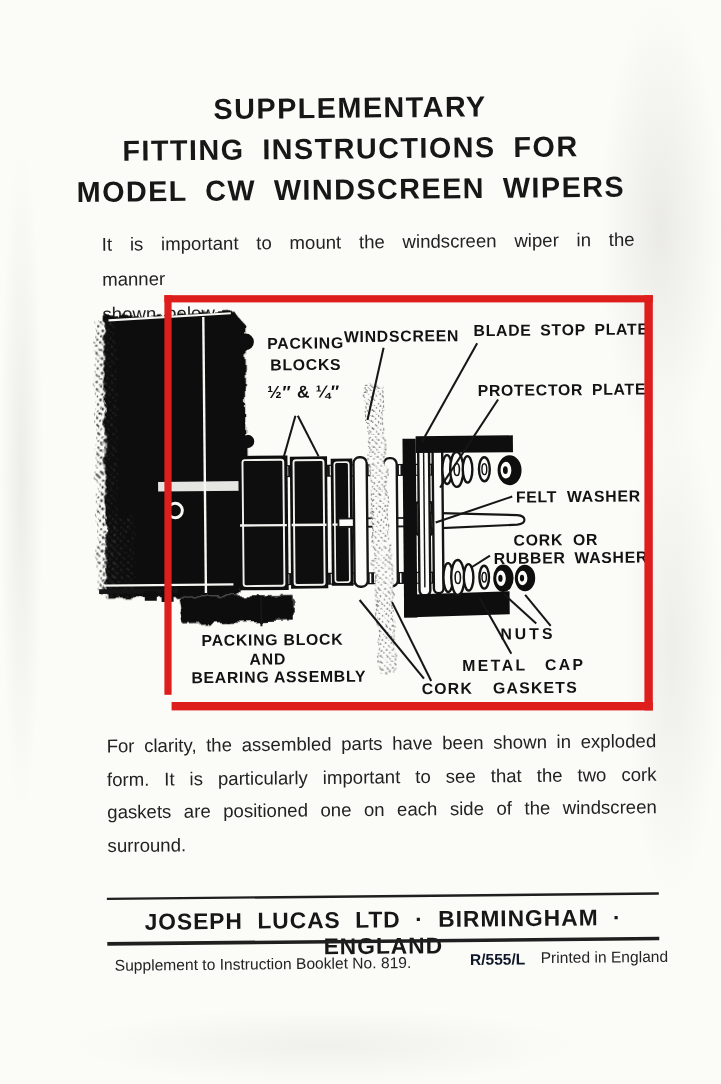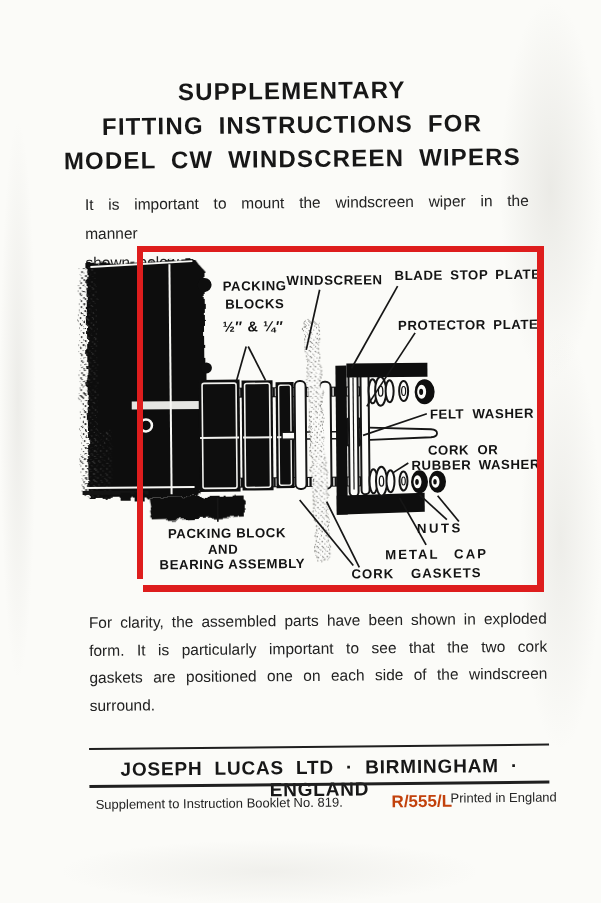--- a/index.html
+++ b/index.html
@@ -28,21 +28,21 @@
     position:absolute;left:87px;top:607px;width:458px;
     font-size:15.5px;line-height:27.5px;color:#222;word-spacing:3px;
   }
   .bodytext .just{text-align:justify;text-align-last:justify;}
   .rule{position:absolute;background:#1f1f1f;}
   .company{
     position:absolute;left:86px;top:757px;width:460px;text-align:center;
     font-weight:bold;font-size:19px;letter-spacing:0.8px;word-spacing:6px;color:#171717;
   }
   .foot-note{position:absolute;font-size:13px;color:#242424;}
-  .foot-ref{position:absolute;font-size:17px;font-weight:bold;color:#c2410c;}
+  .foot-ref{position:absolute;font-size:13px;font-weight:bold;color:#0f172a;}
   
   .red{position:absolute;background:#DE1D1D;z-index:40;}
   svg text{font-family:"Liberation Sans", sans-serif;font-weight:bold;fill:#131313;}
 </style>
 </head>
 <body>
 
 <div class="mottle" style="left:500px;top:0;width:101px;height:380px;background:radial-gradient(closest-side, rgba(160,158,148,0.18), rgba(160,158,148,0));"></div>
 <div class="mottle" style="left:520px;top:330px;width:81px;height:420px;background:radial-gradient(closest-side, rgba(160,158,148,0.15), rgba(160,158,148,0));"></div>
 <div class="mottle" style="left:0;top:120px;width:36px;height:560px;background:radial-gradient(closest-side, rgba(150,148,140,0.14), rgba(150,148,140,0));"></div>

